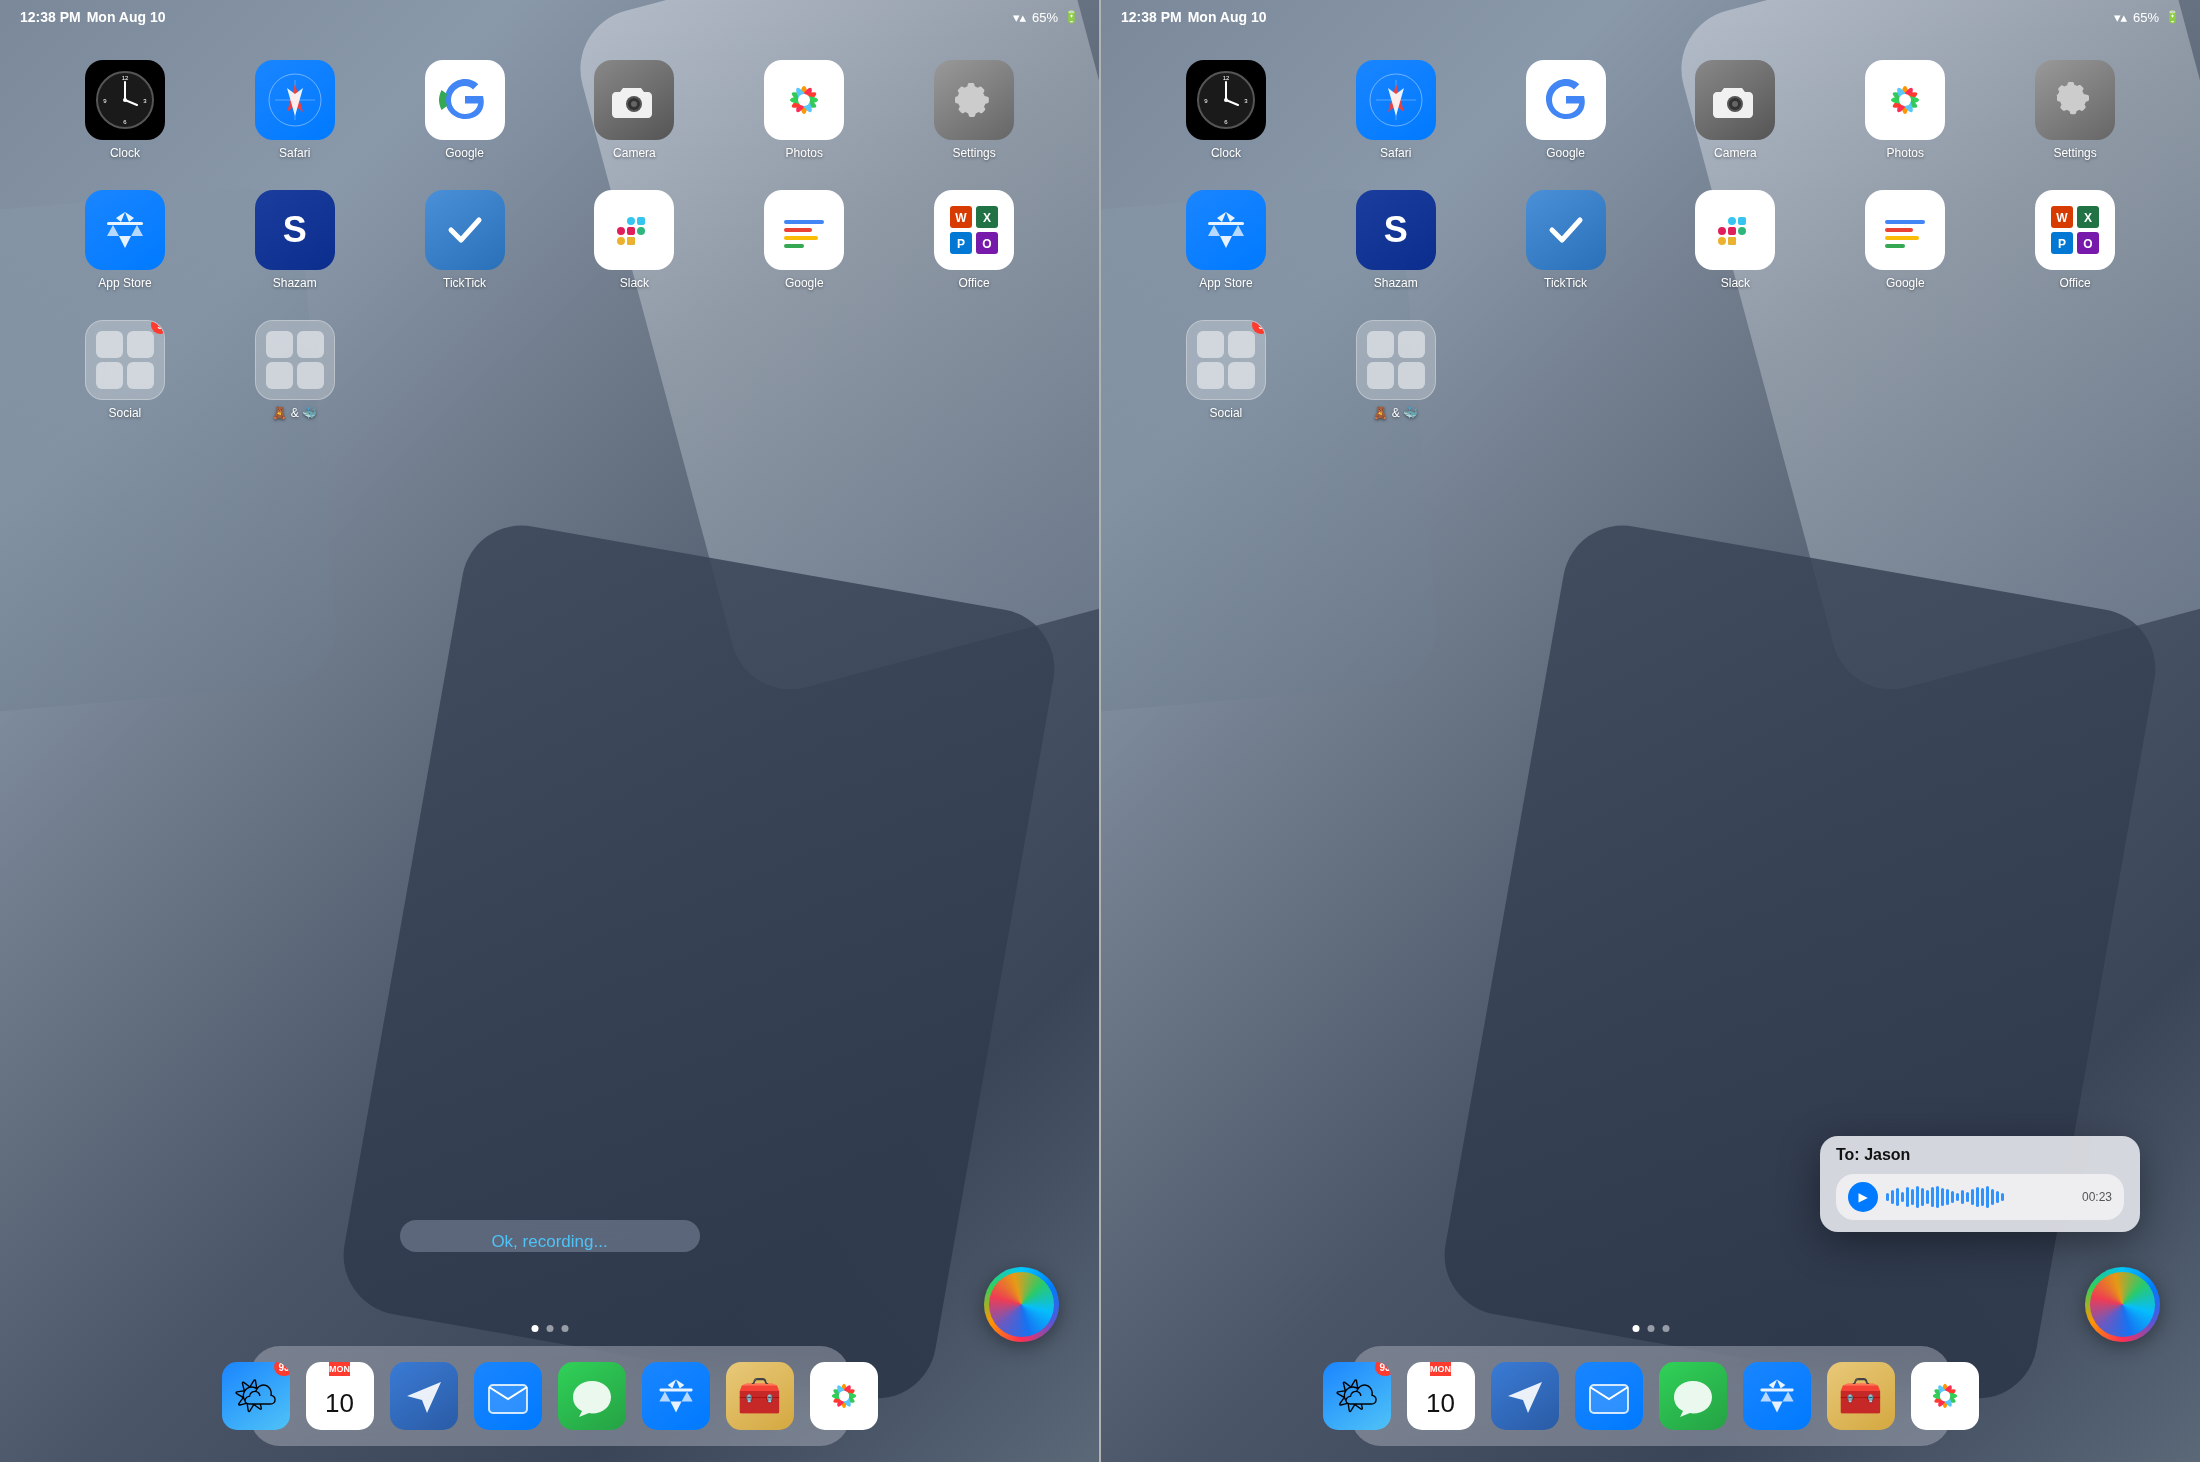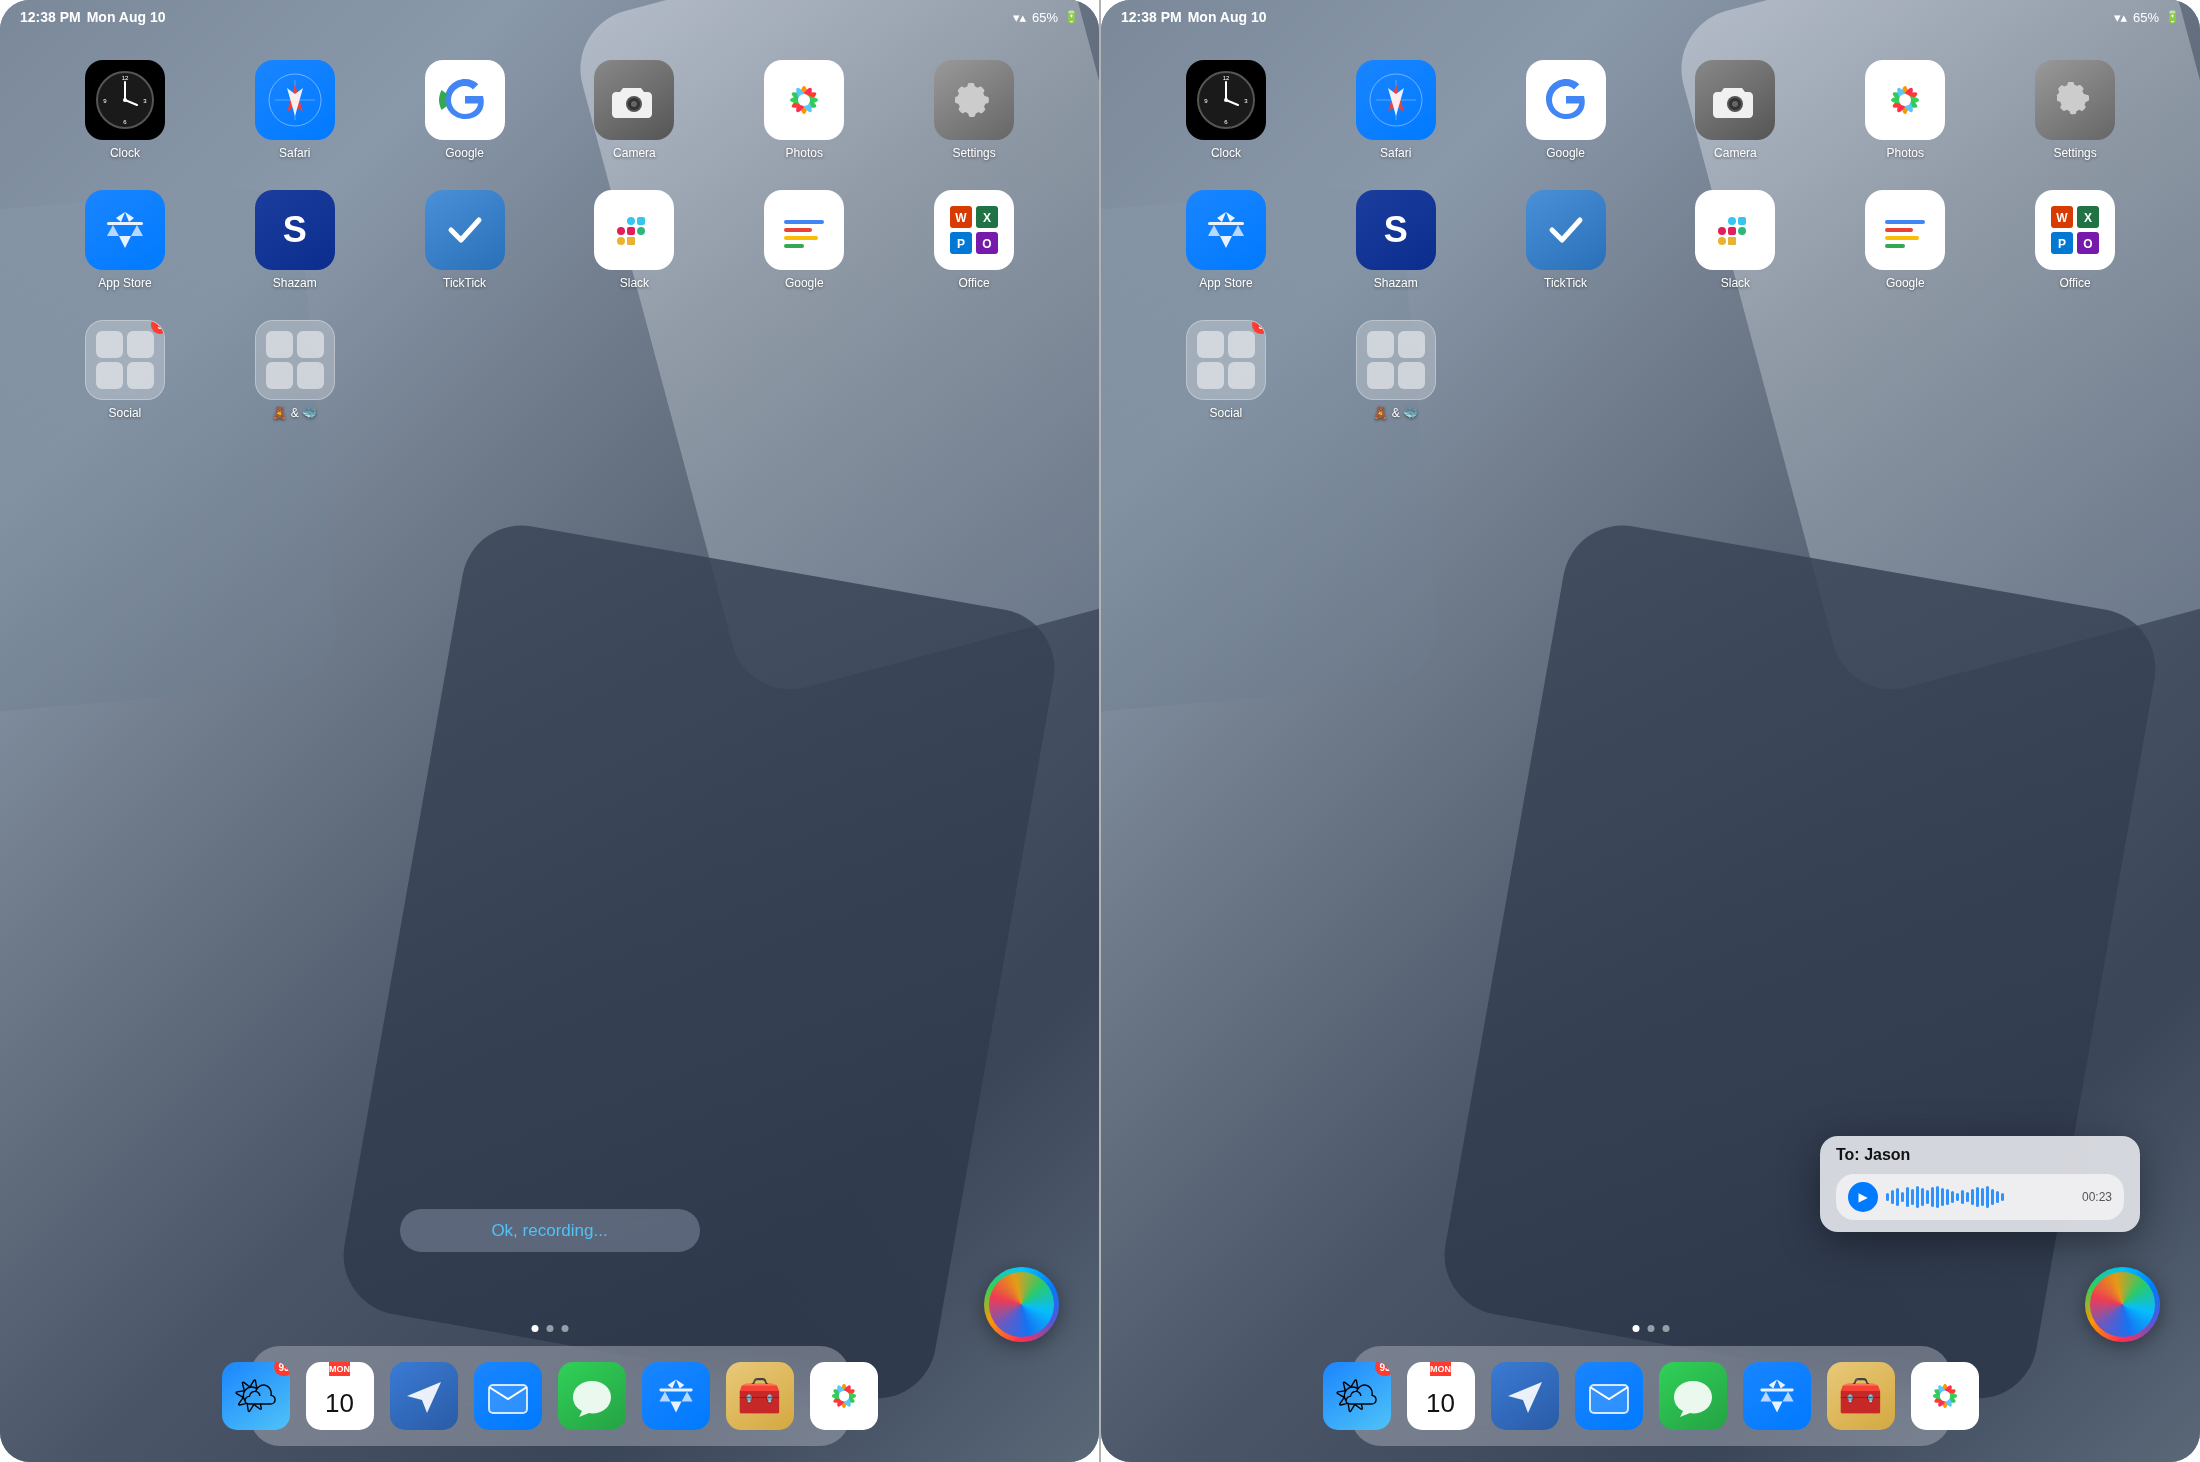--- a/index.html
+++ b/index.html
@@ -11,21 +11,20 @@
       overflow: hidden;
     }
 
     
     .panel {
       width: 1100px;
       height: 1462px;
       position: relative;
       overflow: hidden;
       background: #6b7a8d;
-      border-radius: 30px;
     }
 
     .panel-bg {
       position: absolute;
       inset: 0;
       background: linear-gradient(135deg, #7a8899 0%, #8a99aa 20%, #6a7585 40%, #4a5568 60%, #3a4558 80%, #5a6878 100%);
     }
 
     
     .bg-shape1 {
@@ -238,26 +237,26 @@
       opacity: 0.9;
     }
 
     
     .recording-bar {
       position: absolute;
       bottom: 210px;
       left: 50%;
       transform: translateX(-50%);
       width: 300px;
-      height: 43px;
+      height: 32px;
       background: rgba(100,110,130,0.85);
       backdrop-filter: blur(10px);
       border-radius: 25px;
       display: flex;
-      align-items: center;
+      align-items: flex-end;
       justify-content: center;
       z-index: 100;
     }
     .recording-text {
       color: #4fc3f7;
       font-size: 17px;
       font-weight: 400;
     }
 
     

